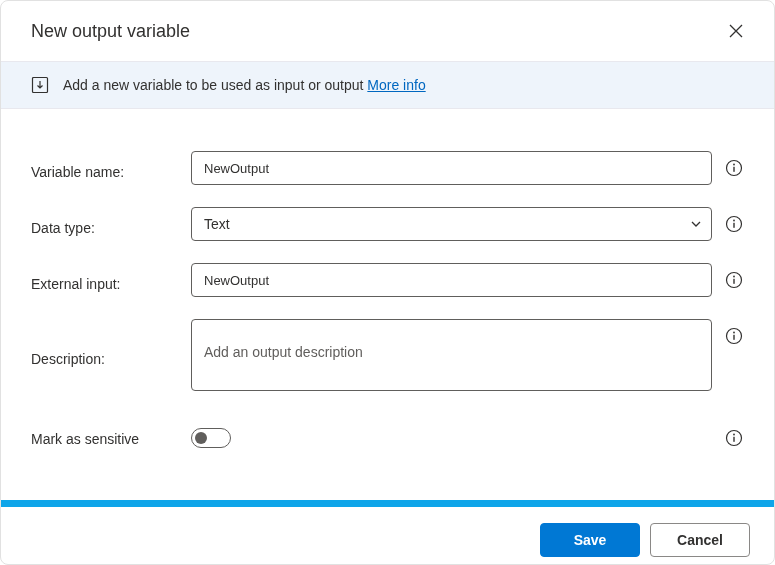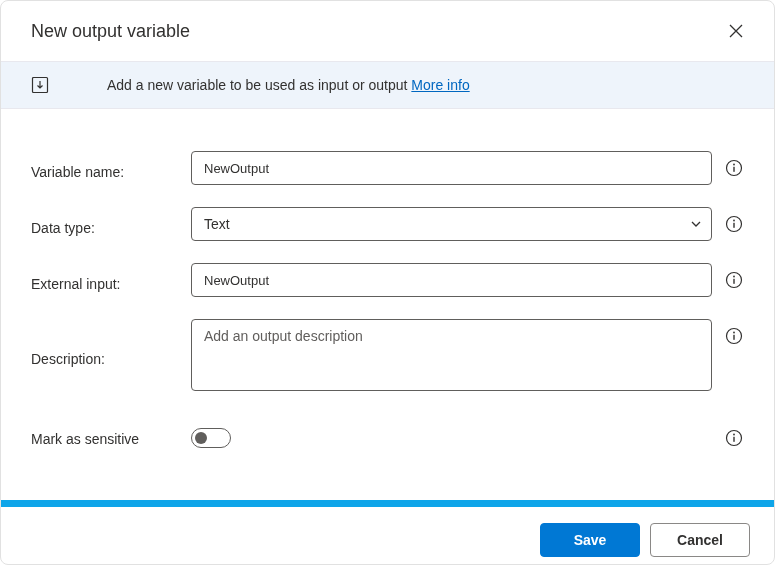--- a/index.html
+++ b/index.html
@@ -41,21 +41,21 @@
     }
     .banner {
       background: #eef4fb;
       padding: 14px 30px;
       display: flex;
       align-items: center;
       gap: 14px;
       border-top: 1px solid #e8e8ee;
       border-bottom: 1px solid #e8e8ee;
     }
-    .banner-text { font-size: 14px; margin-left: 44px; }
+    .banner-text { font-size: 14px; }
     .banner-link {
       color: #0067c0;
       text-decoration: underline;
       cursor: pointer;
     }
     .form-body {
       flex: 1;
       padding: 42px 30px 10px 30px;
     }
     .form-row {
@@ -110,21 +110,21 @@
       right: 10px;
       top: 50%;
       transform: translateY(-50%);
       pointer-events: none;
     }
     .textarea-input {
       flex: 1;
       height: 72px;
       border: 1px solid #605e5c;
       border-radius: 4px;
-      padding: 8px 12px;
+      padding: 24px 12px;
       font-size: 14px;
       font-family: inherit;
       color: #323130;
       resize: none;
       outline: none;
     }
     .textarea-input::placeholder { color: #605e5c; }
     .info-icon {
       width: 20px;
       height: 20px;

